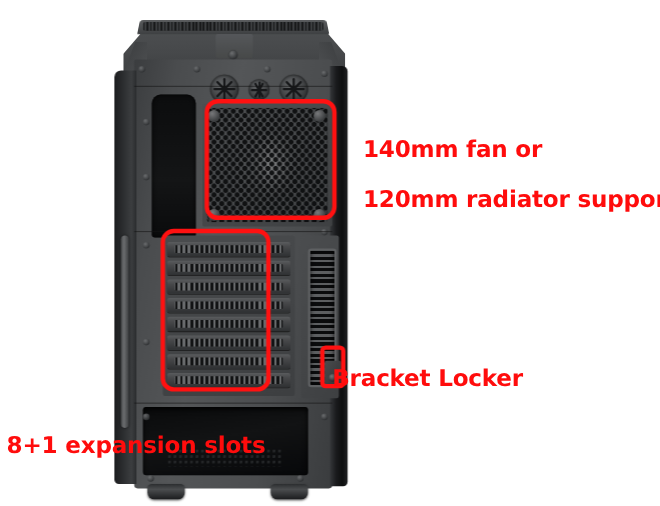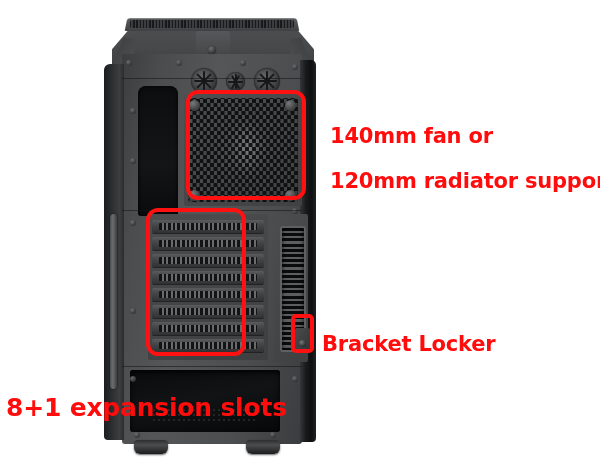--- a/index.html
+++ b/index.html
@@ -212,22 +212,22 @@
   .callout{
     position:absolute;
     color:#FF0C0C;
     font-weight:bold;
     font-family:"DejaVu Sans","Liberation Sans",sans-serif;
     white-space:nowrap;
     letter-spacing:-0.2px;
   }
   #label-fan        {left:330px;top:124px;font-size:21px;}
   #label-radiator   {left:330px;top:169px;font-size:21px;}
-  #label-bracket    {left:322px;top:332px;font-size:21px;}
-  #label-expansion  {left:6px;  top:393px;font-size:25px;}
+  #label-bracket    {left:302px;top:332px;font-size:21px;}
+  #label-expansion  {left:6px;  top:393px;font-size:21px;}
 </style>
 </head>
 <body>
 
 <div id="stage">
 
   <div class="case-wrap">
 
     <div class="top-shroud"></div>
     <div class="top-shoulder-l"></div>

